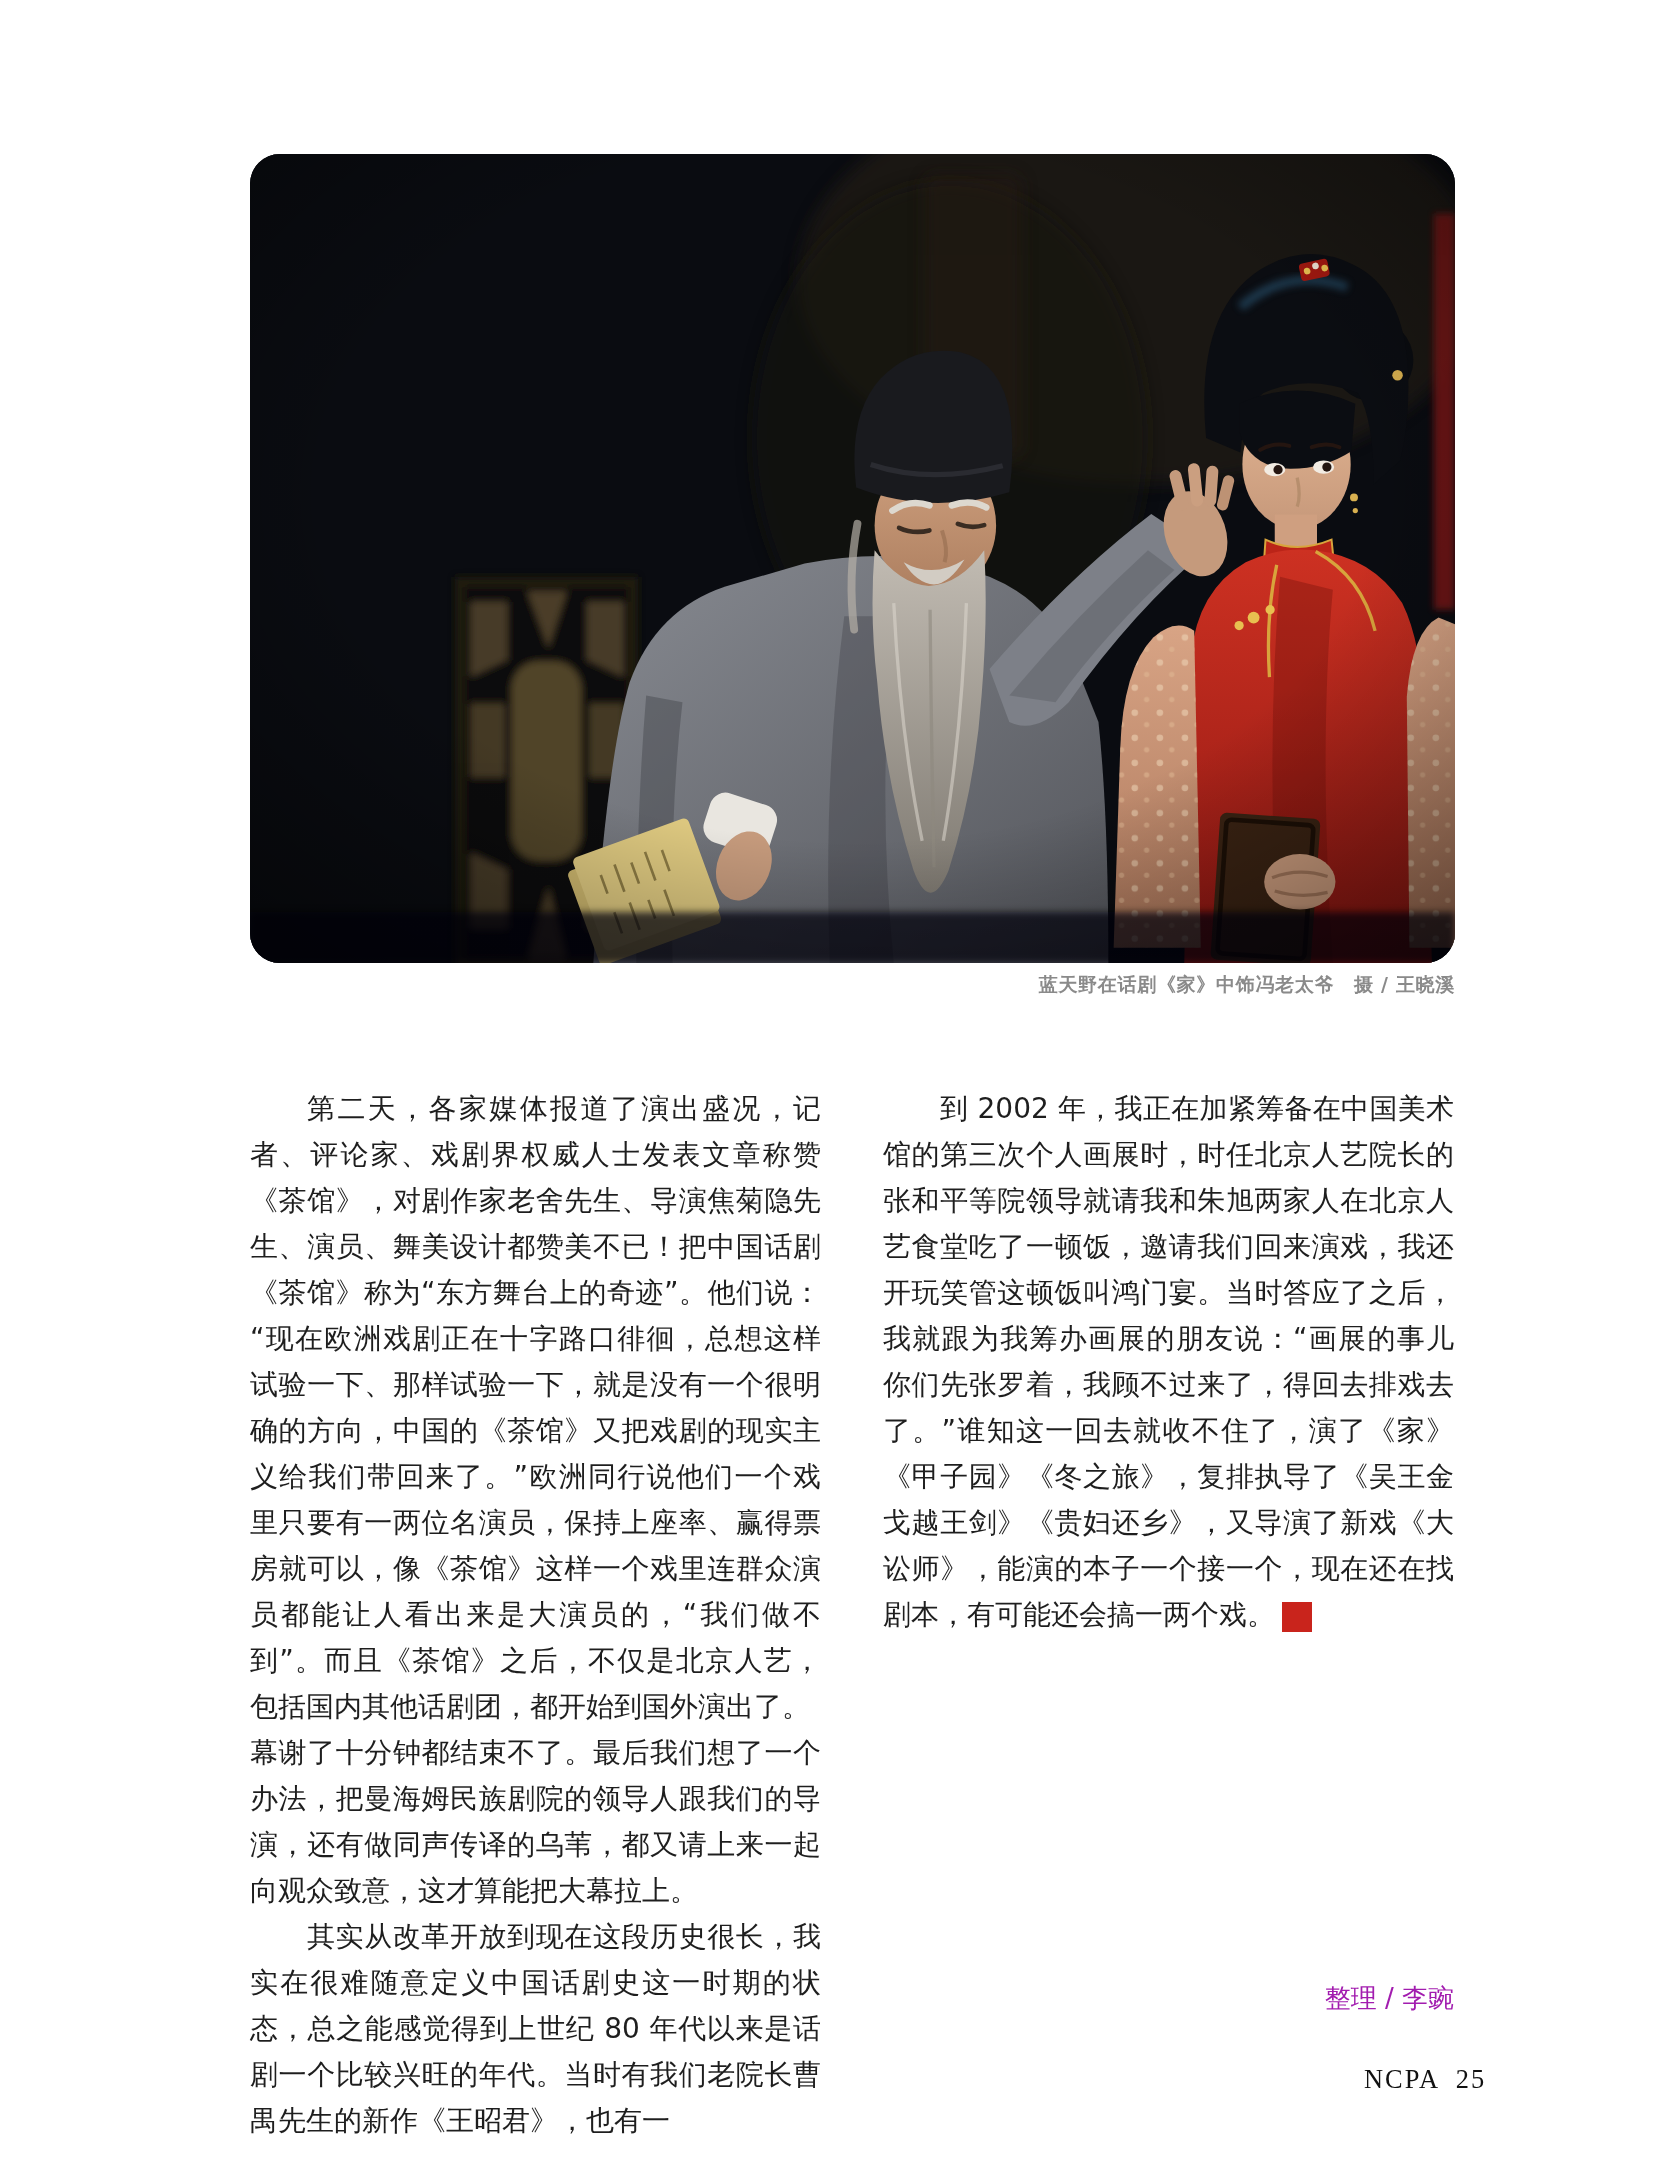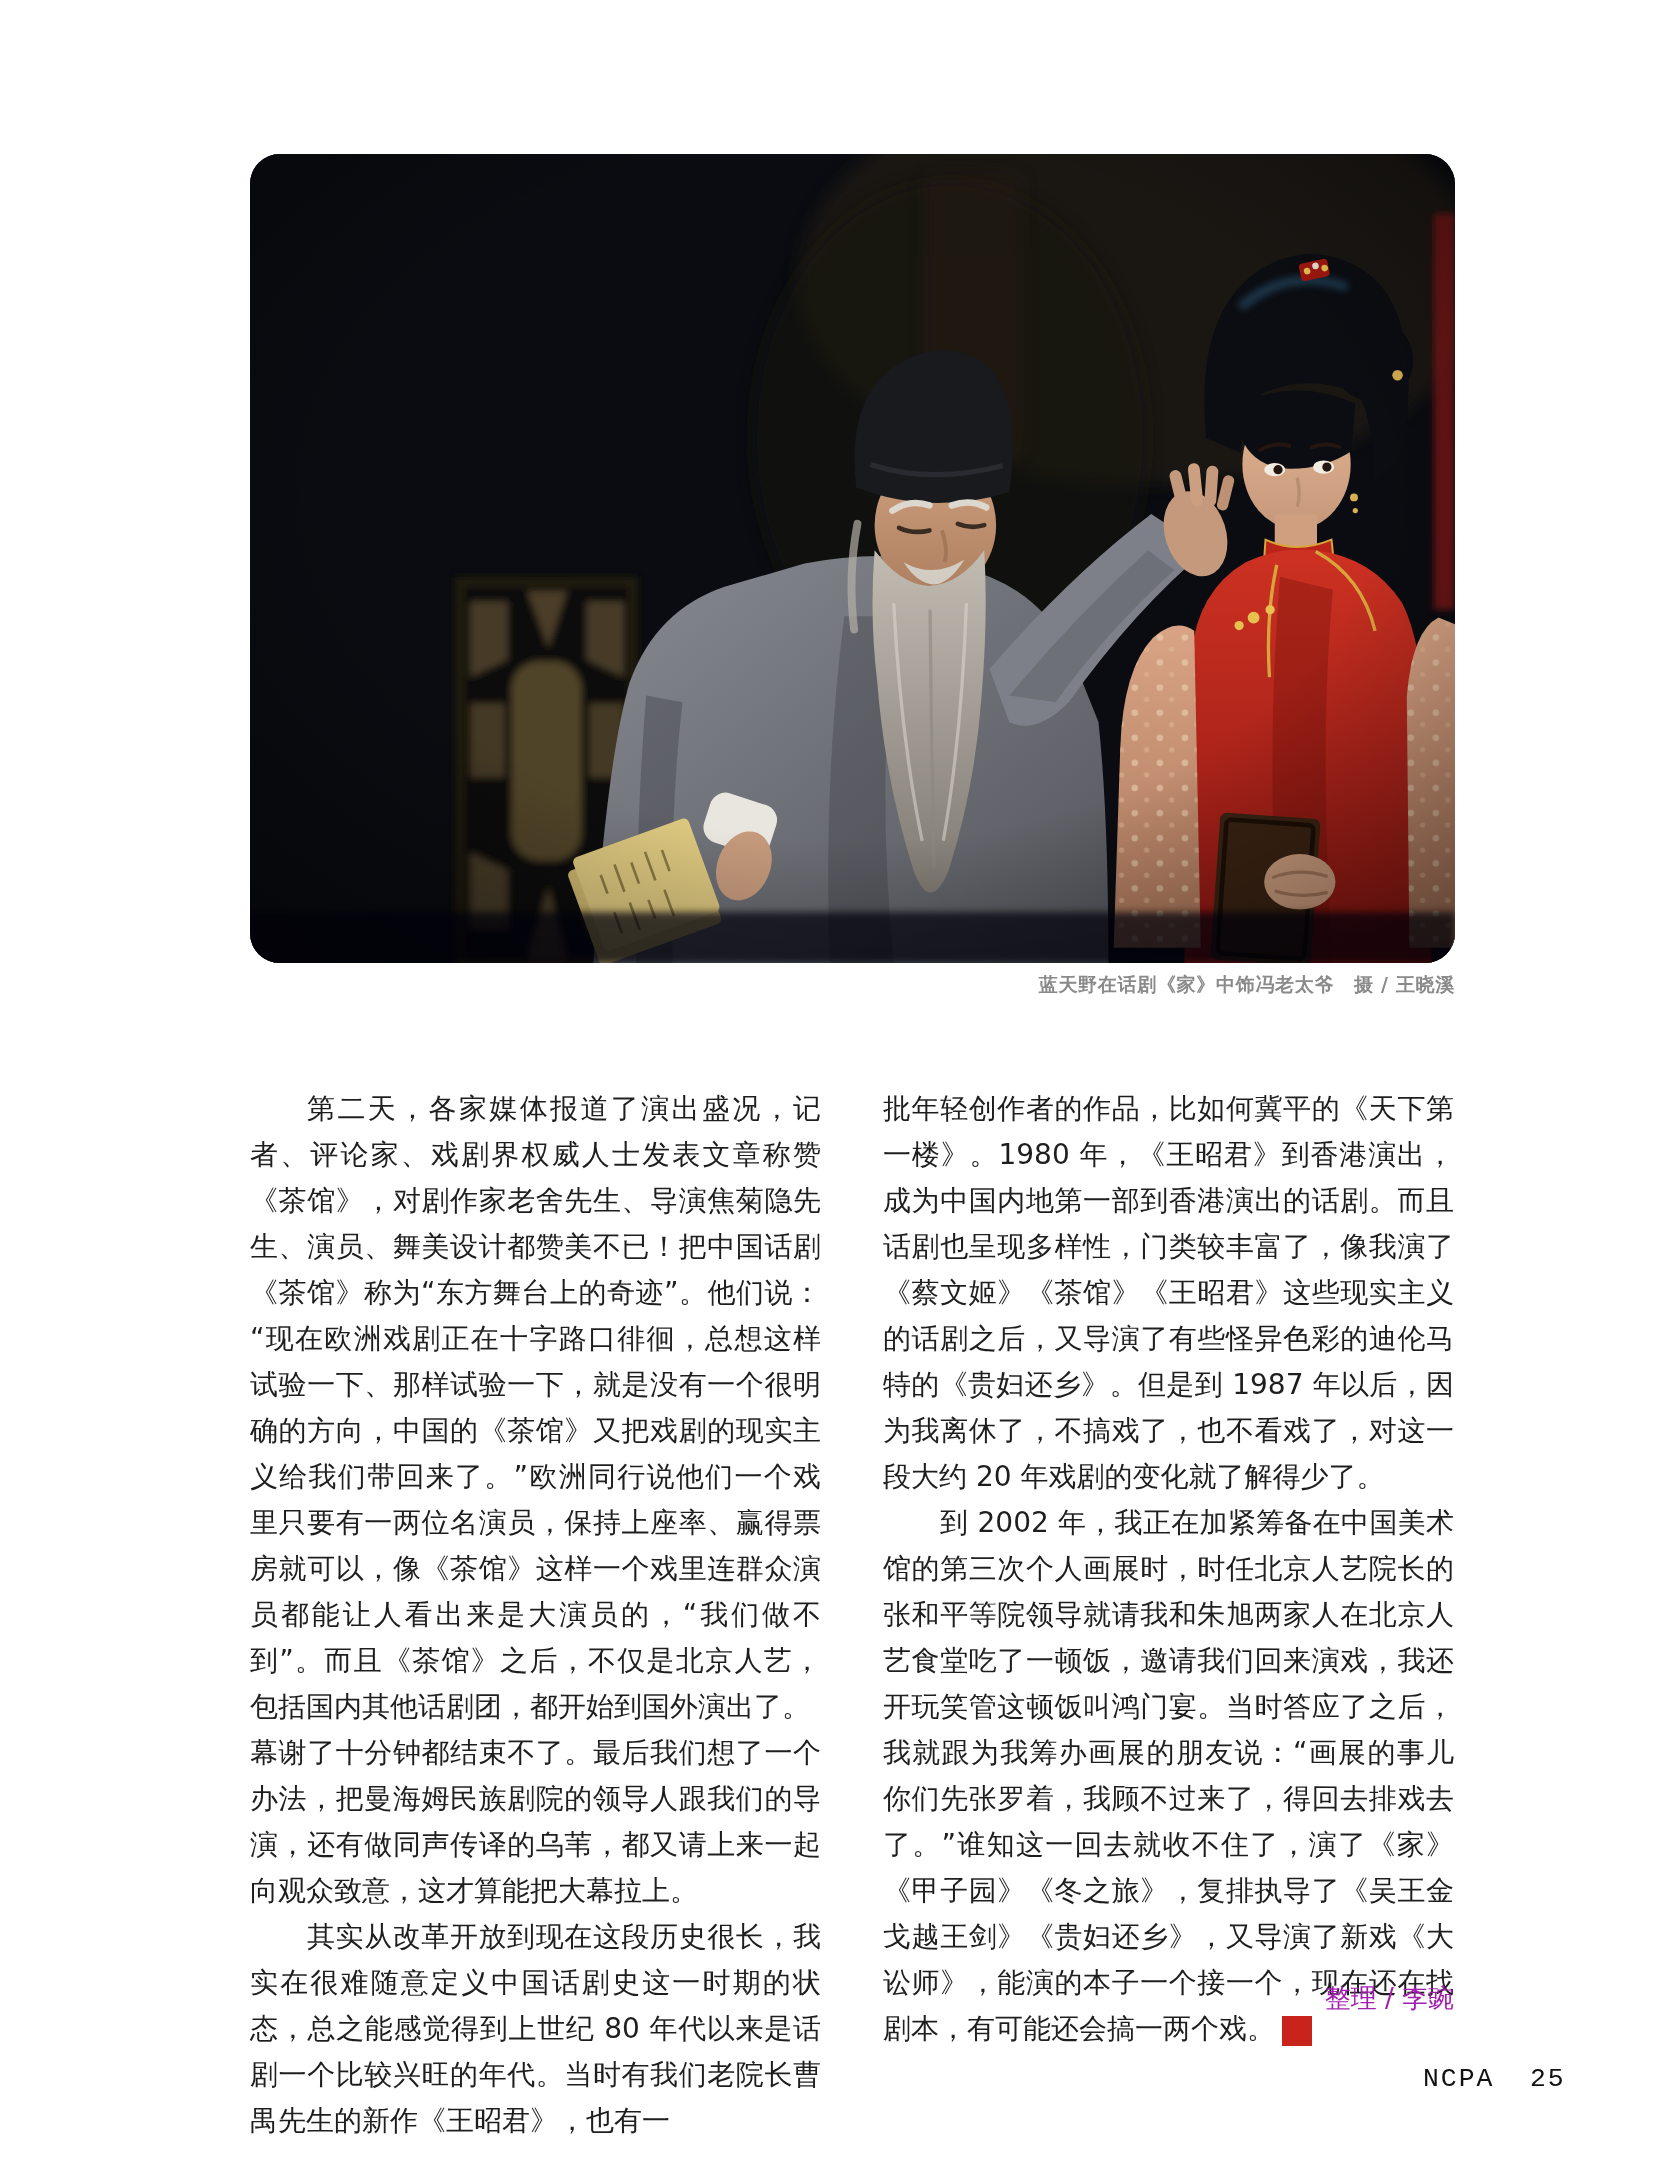--- a/index.html
+++ b/index.html
@@ -73,25 +73,25 @@
     position:absolute;
     left:883px; top:1981px;
     width:571px;
     text-align:right;
     font-size:26px;
     color:#a21caf;
     white-space:pre;
   }
   .page-number{
     position:absolute;
-    left:1423px; top:2064px;
+    left:1364px; top:2064px;
     font-size:26.4px;
     letter-spacing:2px;
     color:#111111;
-    font-family:Liberation Mono, monospace;
+    font-family:Liberation Serif, serif;
     white-space:pre;
   }
 </style>
 </head>
 <body>
 
 <div class="page">
 
   <div class="photo-frame">
     <svg viewBox="0 0 1825 1225" preserveAspectRatio="none">
@@ -259,21 +259,20 @@
 
   <div class="photo-caption">蓝天野在话剧《家》中饰冯老太爷　摄 / 王晓溪</div>
 
   <div class="col col-left">
     <p class="para indent">第二天，各家媒体报道了演出盛况，记者、评论家、戏剧界权威人士发表文章称赞《茶馆》，对剧作家老舍先生、导演焦菊隐先生、演员、舞美设计都赞美不已！把中国话剧《茶馆》称为“东方舞台上的奇迹”。他们说：“现在欧洲戏剧正在十字路口徘徊，总想这样试验一下、那样试验一下，就是没有一个很明确的方向，中国的《茶馆》又把戏剧的现实主义给我们带回来了。”欧洲同行说他们一个戏里只要有一两位名演员，保持上座率、赢得票房就可以，像《茶馆》这样一个戏里连群众演员都能让人看出来是大演员的，“我们做不到”。而且《茶馆》之后，不仅是北京人艺，包括国内其他话剧团，都开始到国外演出了。</p>
     <p class="para">幕谢了十分钟都结束不了。最后我们想了一个办法，把曼海姆民族剧院的领导人跟我们的导演，还有做同声传译的乌苇，都又请上来一起向观众致意，这才算能把大幕拉上。</p>
     <p class="para indent">其实从改革开放到现在这段历史很长，我实在很难随意定义中国话剧史这一时期的状态，总之能感觉得到上世纪 80 年代以来是话剧一个比较兴旺的年代。当时有我们老院长曹禺先生的新作《王昭君》，也有一</p>
   </div>
 
   <div class="col col-right">
-    <p class="para">批年轻创作者的作品，比如何冀平的《天下第一楼》。1980 年，《王昭君》到香港演出，成为中国内地第一部到香港演出的话剧。而且话剧也呈现多样性，门类较丰富了，像我演了《蔡文姬》《茶馆》《王昭君》这些现实主义的话剧之后，又导演了有些怪异色彩的迪伦马特的《贵妇还乡》。但是到 1987 年以后，因为我离休了，不搞戏了，也不看戏了，对这一段大约 20 年戏剧的变化就了解得少了。</p>
     <p class="para indent"><span>到 2002 年，我正在加紧筹备在中国美术馆的第三次个人画展时，时任北京人艺院长的张和平等院领导就请我和朱旭两家人在北京人艺食堂吃了一顿饭，邀请我们回来演戏，我还开玩笑管这顿饭叫鸿门宴。当时答应了之后，我就跟为我筹办画展的朋友说：“画展的事儿你们先张罗着，我顾不过来了，得回去排戏去了。”谁知这一回去就收不住了，演了《家》《甲子园》《冬之旅》，复排执导了《吴王金戈越王剑》《贵妇还乡》，又导演了新戏《大讼师》，能演的本子一个接一个，现在还在找剧本，有可能还会搞一两个戏。</span><span class="ncpa-mark"><span class="ncpa-line">NC</span><span class="ncpa-line">PA</span></span></p>
   </div>
 
   <div class="editor-credit">整理 / 李豌</div>
 
   <div class="page-number">NCPA  25</div>
 
 </div>
 
 

